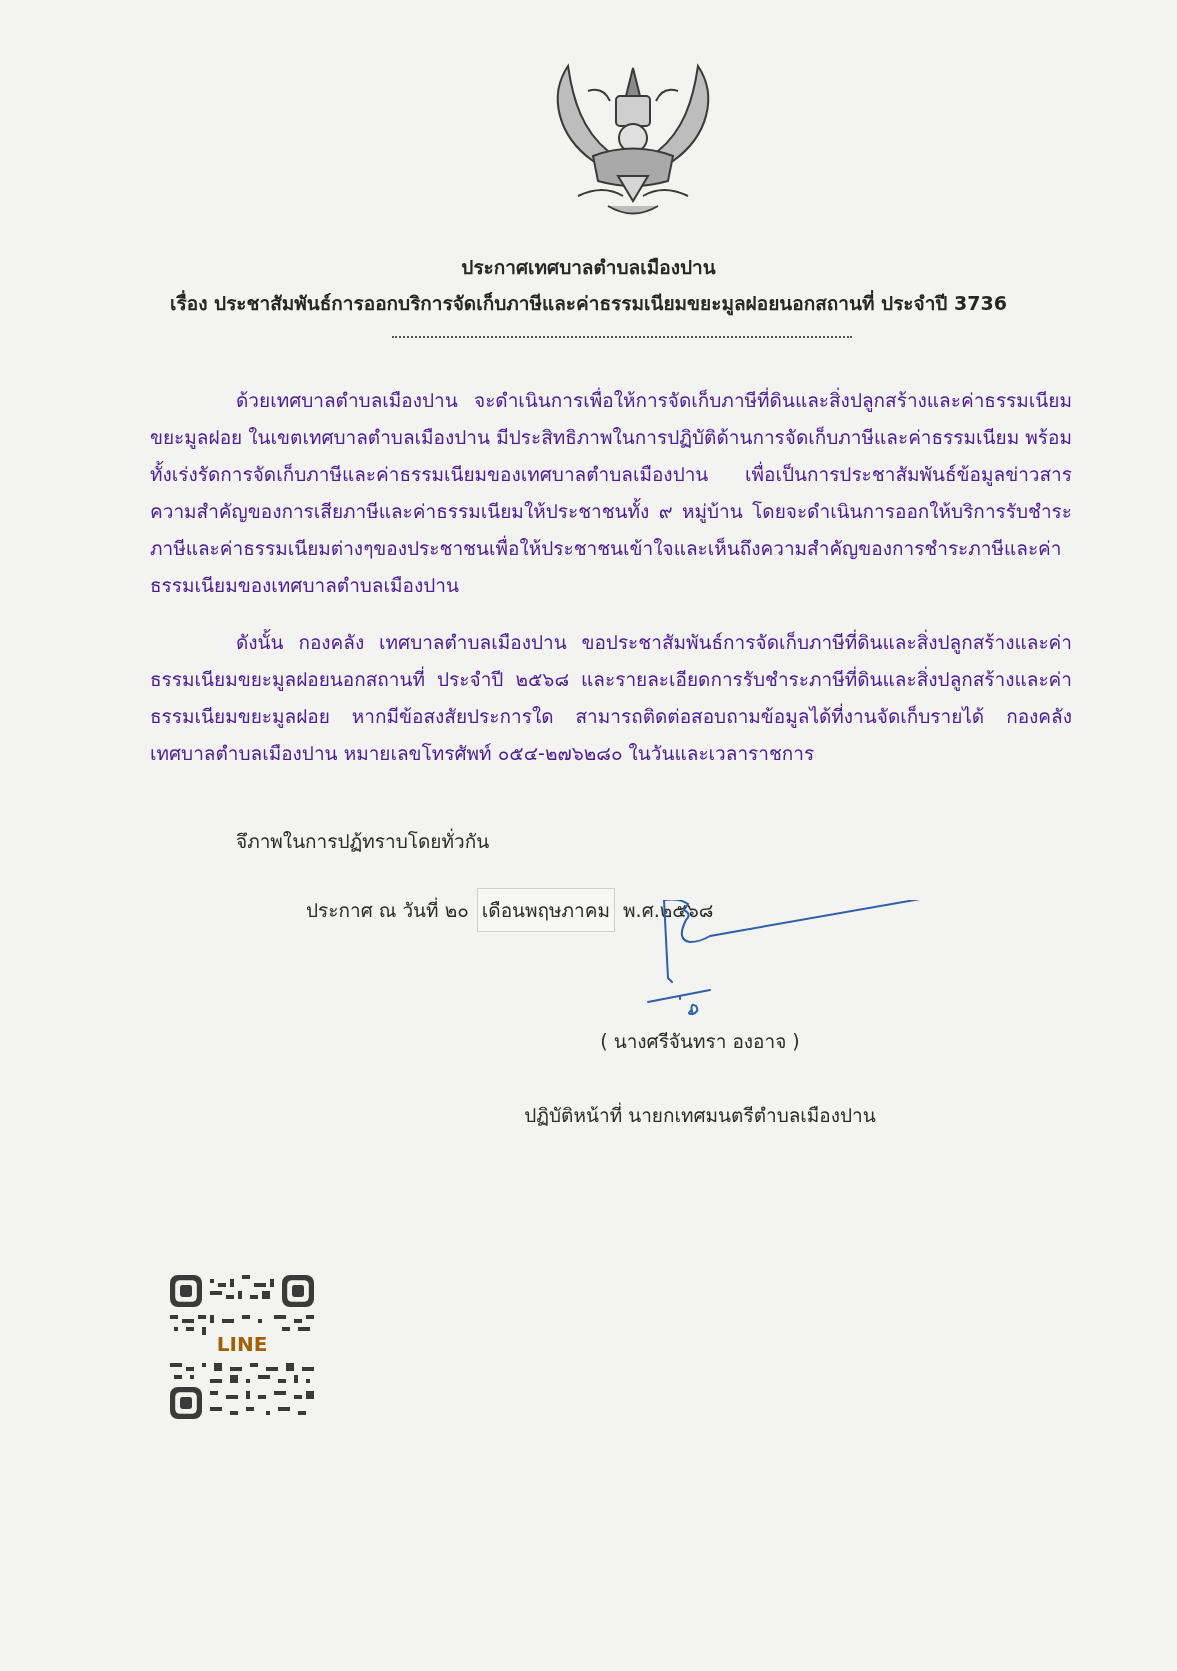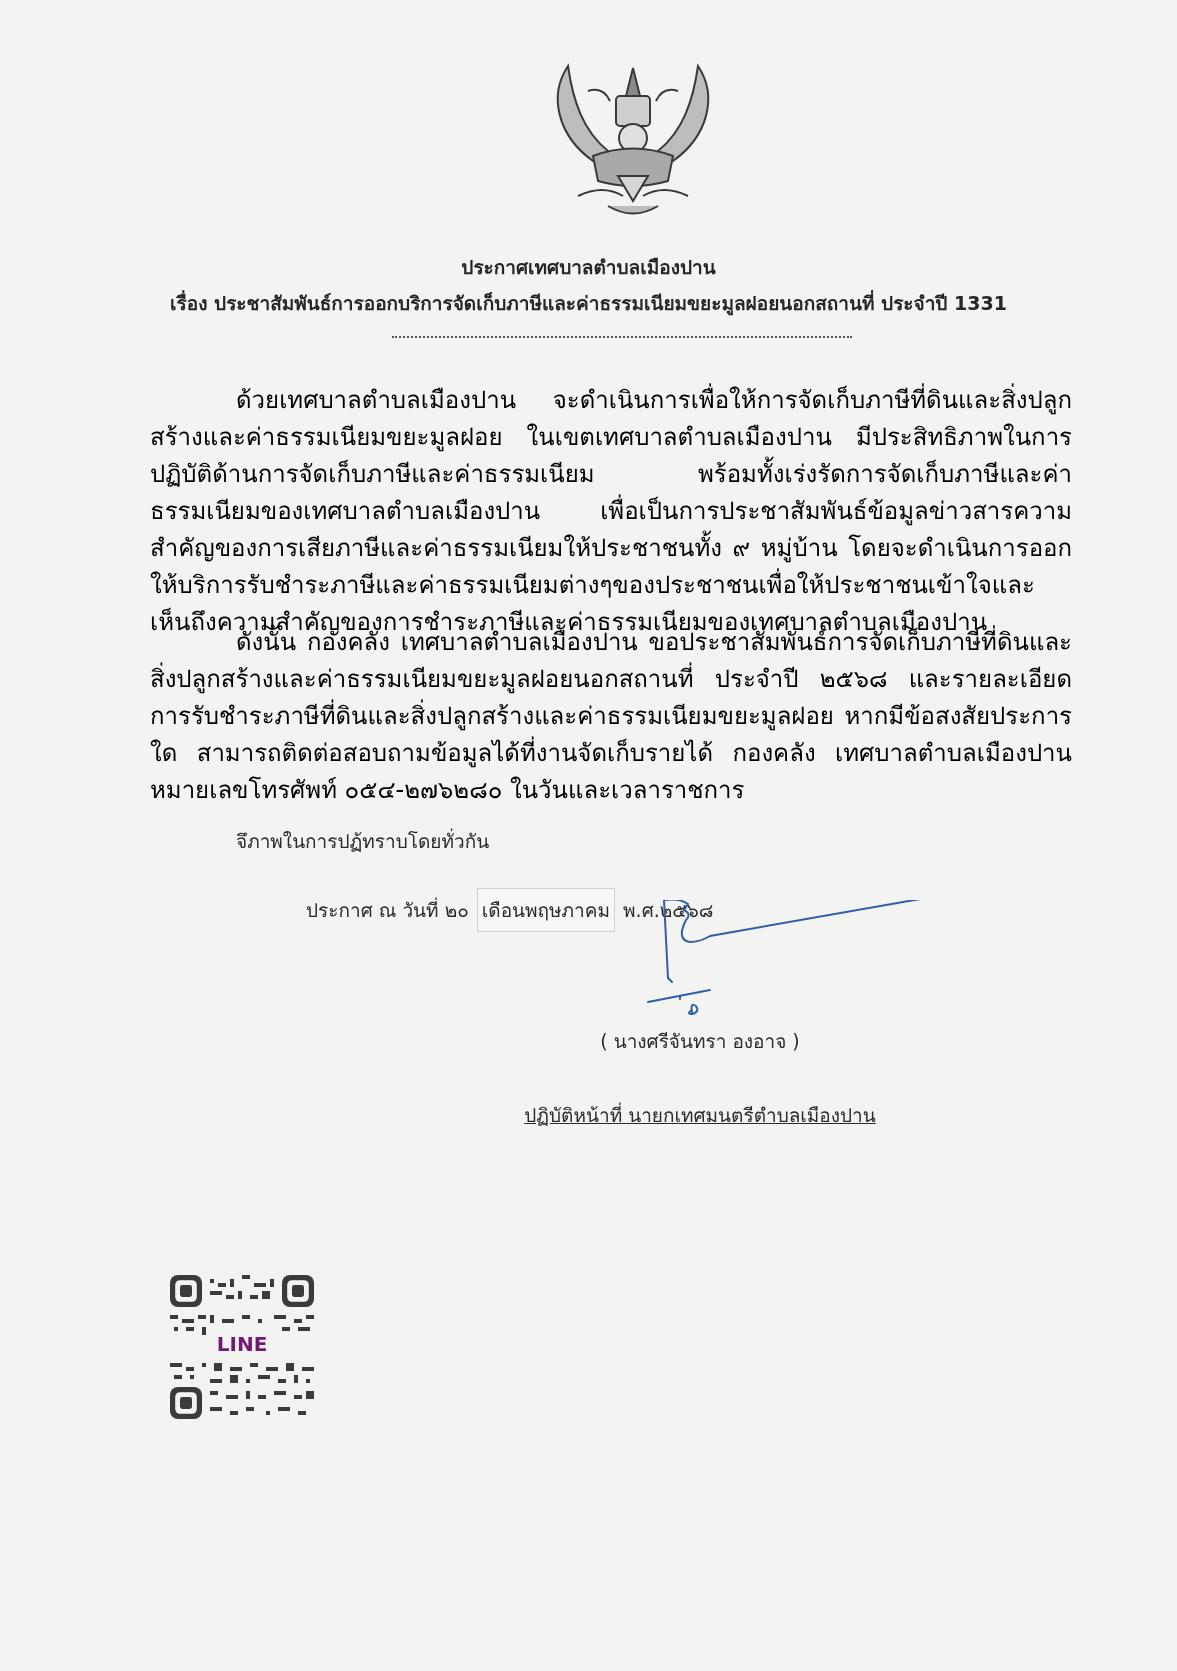--- a/index.html
+++ b/index.html
@@ -15,46 +15,46 @@
     font-size: 19px; font-weight: bold; color: #262626;
   }
   .title1 { top: 252px; }
   .title2 { top: 288px; }
   .dots {
     position: absolute; left: 392px; top: 336px; width: 460px;
     border-top: 2px dotted #555; height: 0;
   }
   .para {
     position: absolute; left: 150px; width: 922px;
-    font-size: 24px; line-height: 37px; text-align: justify;
-    text-align-last: left; color: #000000;
+    font-size: 19px; line-height: 37px; text-align: justify;
+    text-align-last: left; color: #4c1d95;
   }
   .para .indent { display: inline-block; width: 86px; }
   .p1 { top: 382px; }
   .p2 { top: 624px; }
   .closing { position: absolute; left: 236px; top: 826px; font-size: 19px; }
   .dateline { position: absolute; left: 306px; top: 888px; font-size: 19px; white-space: nowrap; }
   .datebox {
     display: inline-block; border: 1px solid #cfcfcf; background: #f7f7f6;
     padding: 8px 4px; margin: 0 2px; line-height: 26px;
   }
   .sig { position: absolute; left: 640px; top: 900px; width: 340px; height: 130px; }
   .signer {
     position: absolute; left: 480px; width: 440px; text-align: center; font-size: 19px;
   }
   .s1 { top: 1026px; }
   .s2 { top: 1064px; }
-  .s3 { top: 1100px; text-decoration: underline; }
+  .s3 { top: 1100px; }
   .qr {
     position: absolute; left: 170px; top: 1275px; width: 144px; height: 144px;
   }
   .qr-label {
     position: absolute; left: 38px; top: 56px; width: 68px; height: 26px;
     background: #f3f3f1; font-family: "DejaVu Sans", sans-serif; font-weight: bold;
-    font-size: 20px; text-align: center; line-height: 26px; color: #701a75;
+    font-size: 20px; text-align: center; line-height: 26px; color: #a16207;
   }
 </style>
 </head>
 <body>
 
 <div class="page">
 
   <svg class="emblem" viewBox="0 0 170 165">
     <g fill="none" stroke="#3a3a3a" stroke-width="2">
       <path d="M20 10 C0 40 10 80 45 105 L60 95 C35 75 25 45 20 10Z" fill="#bdbdbd"></path>
@@ -66,21 +66,21 @@
       <path d="M70 120 L85 145 L100 120 Z" fill="#d5d5d5"></path>
       <path d="M30 140 Q55 128 75 140"></path>
       <path d="M95 140 Q115 128 140 140"></path>
       <path d="M60 150 Q85 165 110 150" fill="#bdbdbd"></path>
       <path d="M40 35 Q55 30 62 45"></path>
       <path d="M130 35 Q115 30 108 45"></path>
     </g>
   </svg>
 
   <div class="title title1">ประกาศเทศบาลตำบลเมืองปาน</div>
-  <div class="title title2">เรื่อง ประชาสัมพันธ์การออกบริการจัดเก็บภาษีและค่าธรรมเนียมขยะมูลฝอยนอกสถานที่ ประจำปี 1331</div>
+  <div class="title title2">เรื่อง ประชาสัมพันธ์การออกบริการจัดเก็บภาษีและค่าธรรมเนียมขยะมูลฝอยนอกสถานที่ ประจำปี 3736</div>
   <div class="dots"></div>
 
   <div class="para p1"><span class="indent"></span><span>ด้วยเทศบาลตำบลเมืองปาน จะดำเนินการเพื่อให้การจัดเก็บภาษีที่ดินและสิ่งปลูกสร้างและค่าธรรมเนียมขยะมูลฝอย ในเขตเทศบาลตำบลเมืองปาน มีประสิทธิภาพในการปฏิบัติด้านการจัดเก็บภาษีและค่าธรรมเนียม  พร้อมทั้งเร่งรัดการจัดเก็บภาษีและค่าธรรมเนียมของเทศบาลตำบลเมืองปาน เพื่อเป็นการประชาสัมพันธ์ข้อมูลข่าวสารความสำคัญของการเสียภาษีและค่าธรรมเนียมให้ประชาชนทั้ง ๙ หมู่บ้าน โดยจะดำเนินการออกให้บริการรับชำระภาษีและค่าธรรมเนียมต่างๆของประชาชนเพื่อให้ประชาชนเข้าใจและเห็นถึงความสำคัญของการชำระภาษีและค่าธรรมเนียมของเทศบาลตำบลเมืองปาน</span></div>
 
   <div class="para p2"><span class="indent"></span><span>ดังนั้น กองคลัง เทศบาลตำบลเมืองปาน ขอประชาสัมพันธ์การจัดเก็บภาษีที่ดินและสิ่งปลูกสร้างและค่าธรรมเนียมขยะมูลฝอยนอกสถานที่ ประจำปี ๒๕๖๘ และรายละเอียดการรับชำระภาษีที่ดินและสิ่งปลูกสร้างและค่าธรรมเนียมขยะมูลฝอย หากมีข้อสงสัยประการใด สามารถติดต่อสอบถามข้อมูลได้ที่งานจัดเก็บรายได้ กองคลัง เทศบาลตำบลเมืองปาน หมายเลขโทรศัพท์ ๐๕๔-๒๗๖๒๘๐ ในวันและเวลาราชการ</span></div>
 
   <div class="closing">จึภาพในการปฏ้ทราบโดยทั่วกัน</div>
 
   <div class="dateline">
     <span>ประกาศ ณ วันที่ ๒๐</span>

